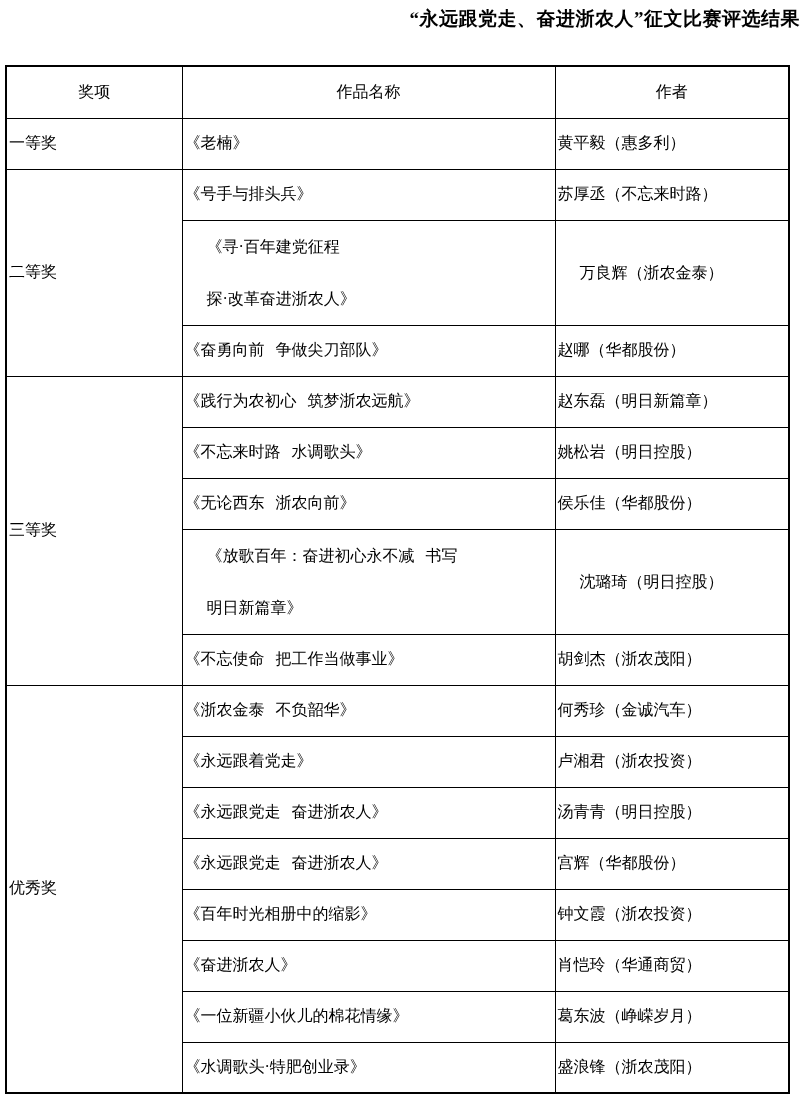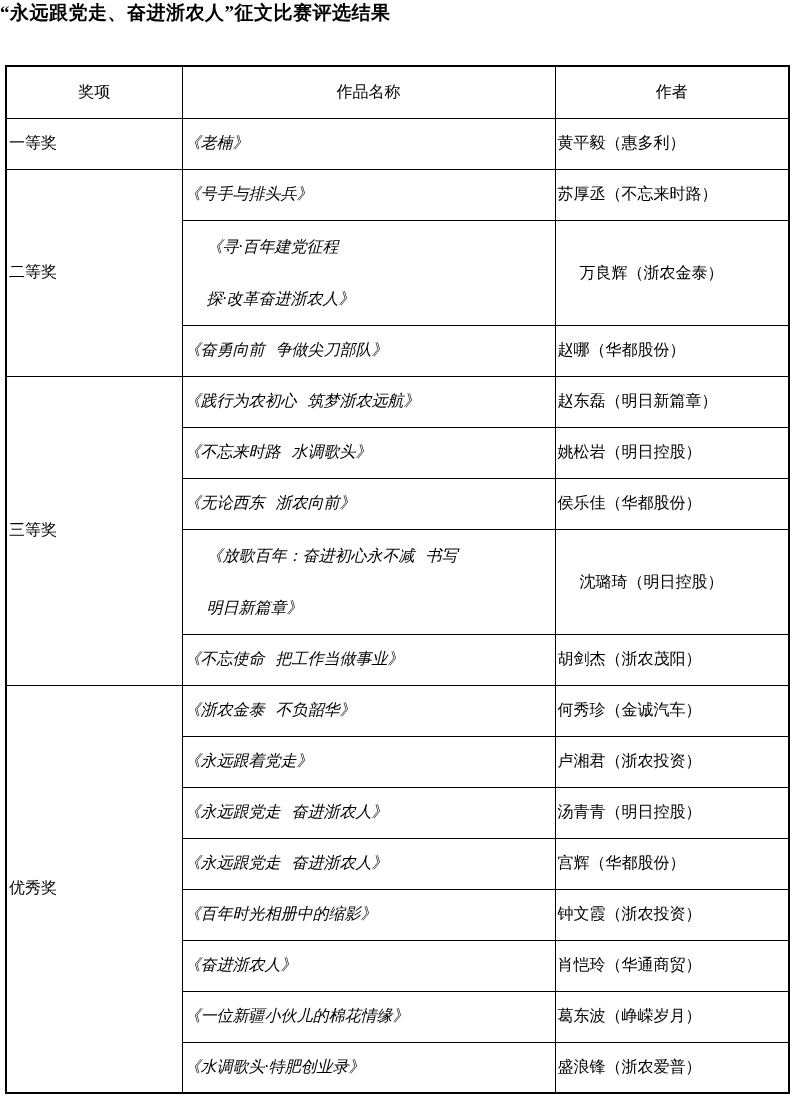--- a/index.html
+++ b/index.html
@@ -9,21 +9,22 @@
     color: #000000;
   }
   body {
     width: 800px;
     height: 1097px;
     position: relative;
     font-family: "Liberation Serif", "DejaVu Serif", serif;
   }
   .doc-title {
     margin: 0;
-    text-align: left;
+    padding-top: 6px;
+    text-align: right;
     font-size: 19px;
     font-weight: 700;
     letter-spacing: 0.5px;
   }
   table.results {
     position: absolute;
     left: 5px;
     top: 65px;
     width: 783px;
     border-collapse: collapse;
@@ -38,21 +39,21 @@
     padding: 0 2px;
     vertical-align: middle;
     font-size: 16px;
     font-weight: 400;
     overflow: hidden;
   }
   tr.hd { height: 52px; }
   tr.s  { height: 51px; }
   tr.d  { height: 103px; }
   tr.d td { line-height: 52px; padding-left: 24px; }
-  td.work { white-space: pre-line; word-spacing: 7px; font-style: italic; }
+  td.work { white-space: pre-line; word-spacing: 7px; }
 </style>
 </head>
 <body>
 
 <h1 class="doc-title">“永远跟党走、奋进浙农人”征文比赛评选结果</h1>
 
 <table class="results">
   <colgroup>
     <col class="c-award">
       <col class="c-work">
@@ -133,16 +134,16 @@
     <tr class="s">
       <td class="work">《奋进浙农人》</td>
       <td>肖恺玲（华通商贸）</td>
     </tr>
     <tr class="s">
       <td class="work">《一位新疆小伙儿的棉花情缘》</td>
       <td>葛东波（峥嵘岁月）</td>
     </tr>
     <tr class="s">
       <td class="work">《水调歌头·特肥创业录》</td>
-      <td>盛浪锋（浙农爱普）</td>
+      <td>盛浪锋（浙农茂阳）</td>
     </tr>
   </tbody>
 </table>
 
 </body></html>

